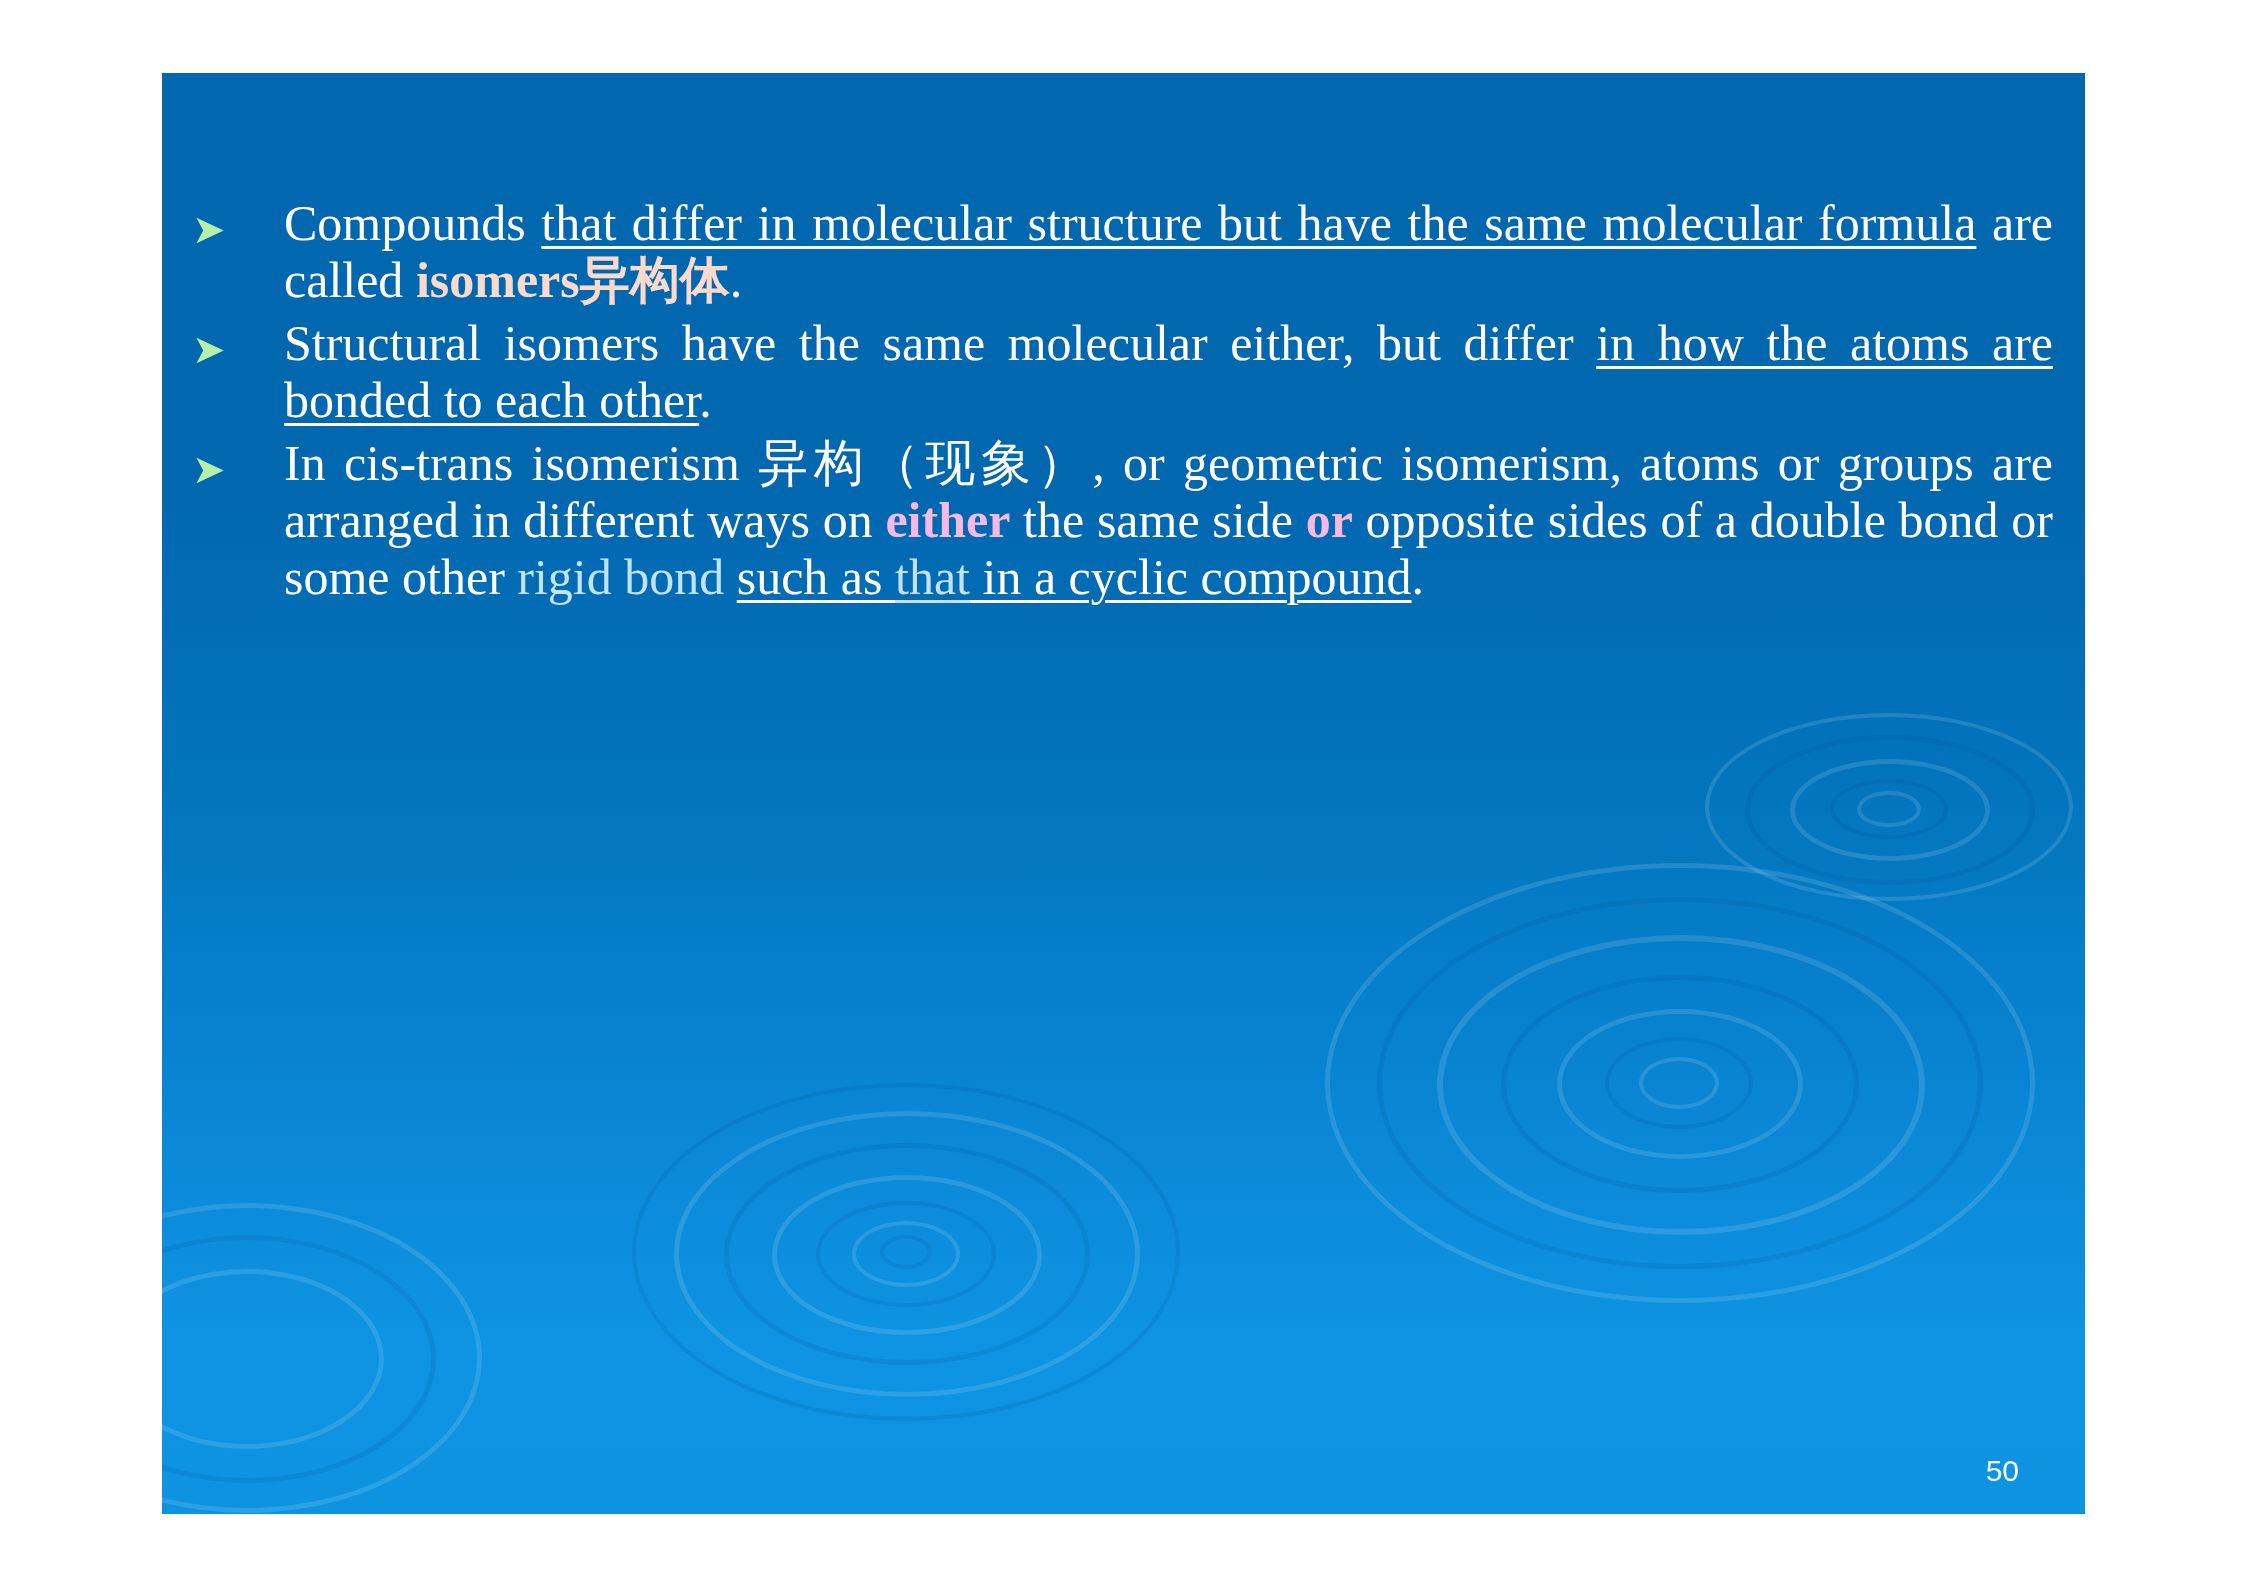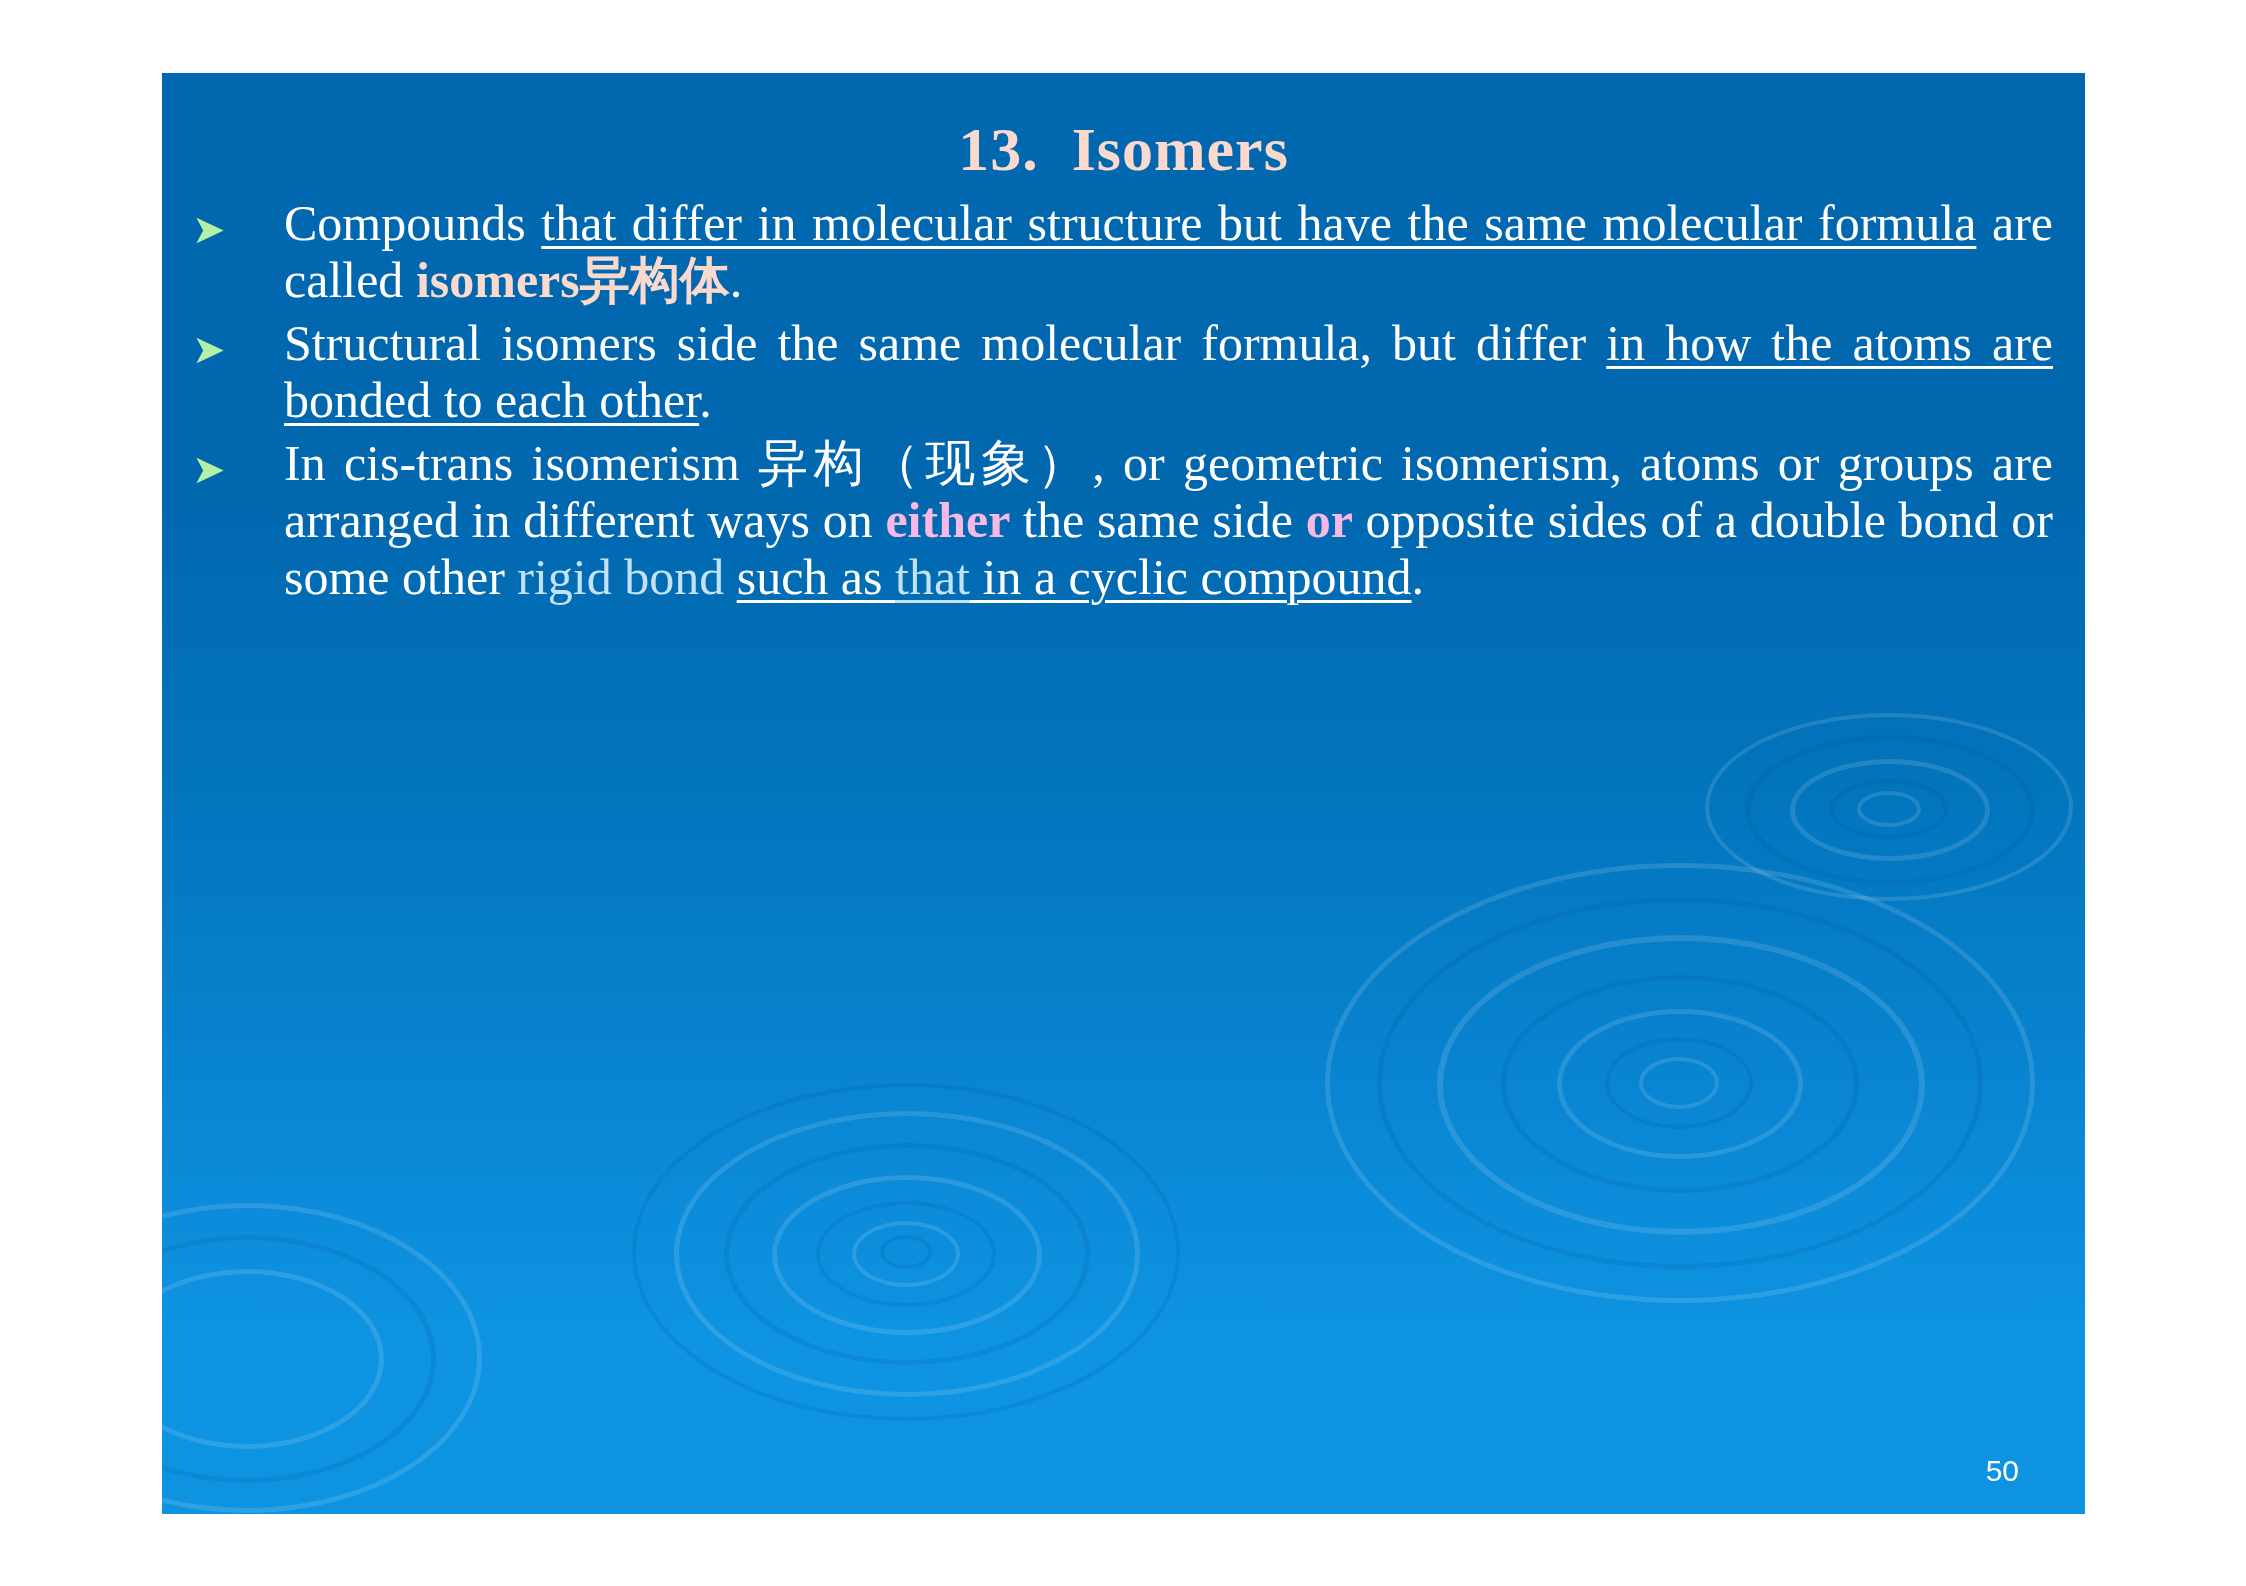--- a/index.html
+++ b/index.html
@@ -142,35 +142,34 @@
     <div class="ripple light" style="left:220px;top:138px;width:100px;height:58px;border-width:4px;"></div>
     <div class="ripple dark" style="left:248px;top:152px;width:44px;height:26px;border-width:4px;"></div>
   </div>
 
   <div id="ripple-group-left">
     <div class="ripple light" style="left:0;top:0;width:460px;height:300px;border-width:5px;"></div>
     <div class="ripple dark" style="left:46px;top:32px;width:368px;height:238px;border-width:5px;"></div>
     <div class="ripple light" style="left:98px;top:66px;width:264px;height:170px;border-width:5px;"></div>
   </div>
 
-  <div id="slide-title">13.  Isomers</div>
 
   <div id="body-list">
 
     <div class="bullet-row">
       <div class="bullet-marker">➤</div>
       <div class="bullet-text">
         <span>Compounds </span><u class="ul">that differ in molecular structure but have the same molecular formula</u><span> are called </span><span class="pink-strong">isomers异构体</span><span>.</span>
       </div>
     </div>
 
     <div class="bullet-row">
       <div class="bullet-marker">➤</div>
       <div class="bullet-text">
-        <span>Structural isomers side the same molecular formula, but differ </span><u class="ul">in how the atoms are bonded to each other</u><span>.</span>
+        <span>Structural isomers have the same molecular either, but differ </span><u class="ul">in how the atoms are bonded to each other</u><span>.</span>
       </div>
     </div>
 
     <div class="bullet-row">
       <div class="bullet-marker">➤</div>
       <div class="bullet-text">
         <span>In </span><span class="ital">cis-trans</span><span> isomerism </span><span class="cjk">异构（现象）</span><span>, or geometric isomerism, atoms or groups are arranged in different ways on </span><span class="magenta-strong">either</span><span> the same side </span><span class="magenta-strong">or</span><span> opposite sides of a double bond or some other </span><span class="blue-strong">rigid bond</span><span> </span><u class="ul">such as </u><u class="ul blue-strong">that</u><u class="ul"> in a cyclic compound</u><span>.</span>
       </div>
     </div>
 

